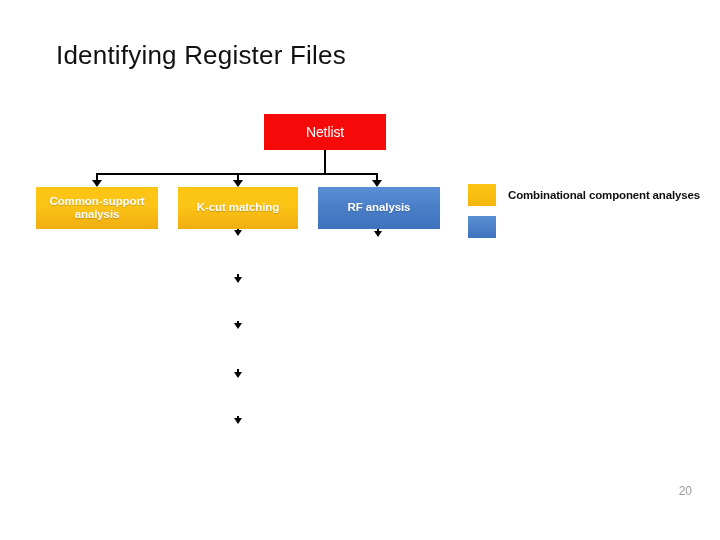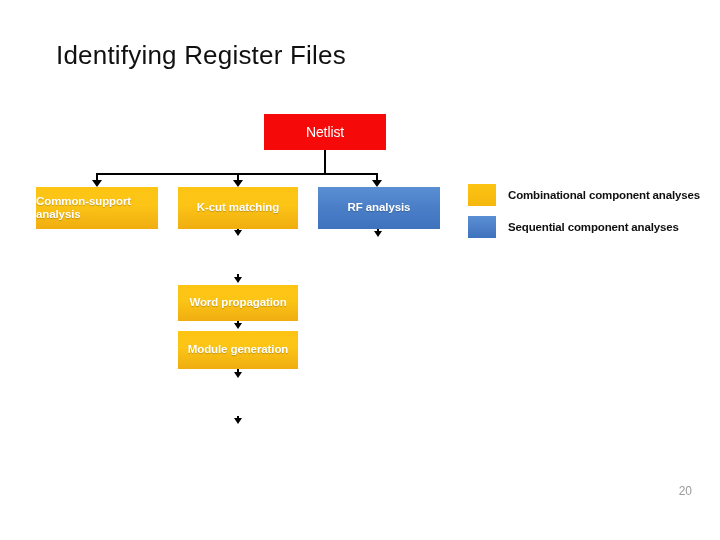--- a/index.html
+++ b/index.html
@@ -34,20 +34,21 @@
     white-space: nowrap;
   }
 
   
   .node {
     position: absolute;
     box-sizing: border-box;
     display: flex;
     align-items: center;
     justify-content: center;
+    text-align: center;
     color: #ffffff;
     font-weight: bold;
     line-height: 1.15;
     letter-spacing: -0.1px;
     text-shadow: 0 1px 1px rgba(0,0,0,0.22);
   }
 
   .node-yellow {
     background: linear-gradient(to bottom, #fdc413 0%, #fcc516 42%, #f0ad10 100%);
     font-size: 11.5px;
@@ -179,23 +180,21 @@
 
   <div class="node node-red" id="node-netlist">Netlist</div>
 
   <div class="node node-yellow" id="node-common">Common-support analysis</div>
 
   <div class="node node-yellow" id="node-kcut">K-cut matching</div>
 
   <div class="node node-blue" id="node-rf">RF analysis</div>
 
 
-  <div class="node node-yellow" id="node-word">Word propagation</div>
-
-  <div class="node node-yellow" id="node-module">Module generation</div>
+
 
 
   <div class="line-v" id="trunk-netlist"></div>
   <div class="line-h" id="bus"></div>
 
   <div class="line-v" id="drop-common"></div>
   <div class="arrow-head" id="ah-common"></div>
 
   <div class="line-v" id="drop-kcut"></div>
   <div class="arrow-head" id="ah-kcut"></div>
@@ -221,19 +220,18 @@
   <div class="line-v" id="seg-rf-out"></div>
   <div class="arrow-head-sm" id="ah-rf-out"></div>
 
   <div id="legend">
     <div class="legend-row">
       <div class="legend-swatch yellow"></div>
       <div class="legend-label">Combinational component analyses</div>
     </div>
     <div class="legend-row">
       <div class="legend-swatch blue"></div>
-      <div class="legend-label">Sequential component analyses</div>
     </div>
   </div>
 
   <div id="page-number">20</div>
 
 </div>
 
 </body></html>

